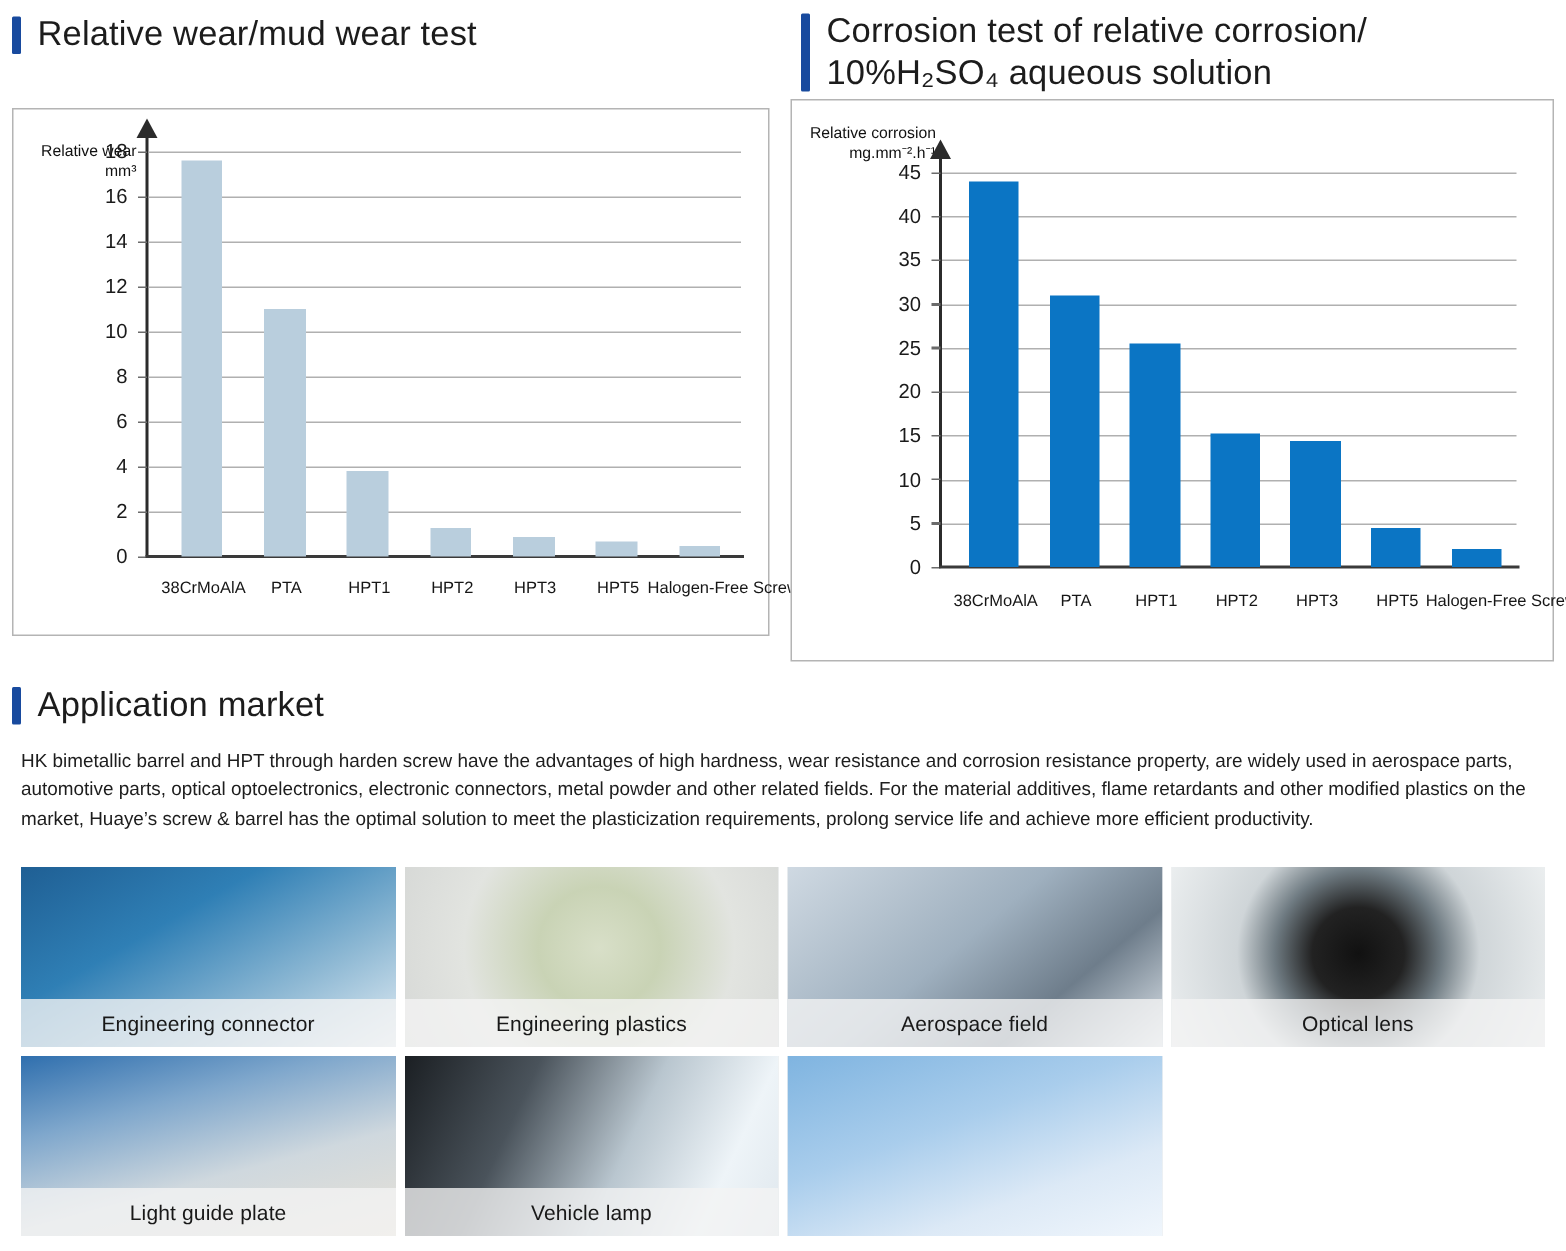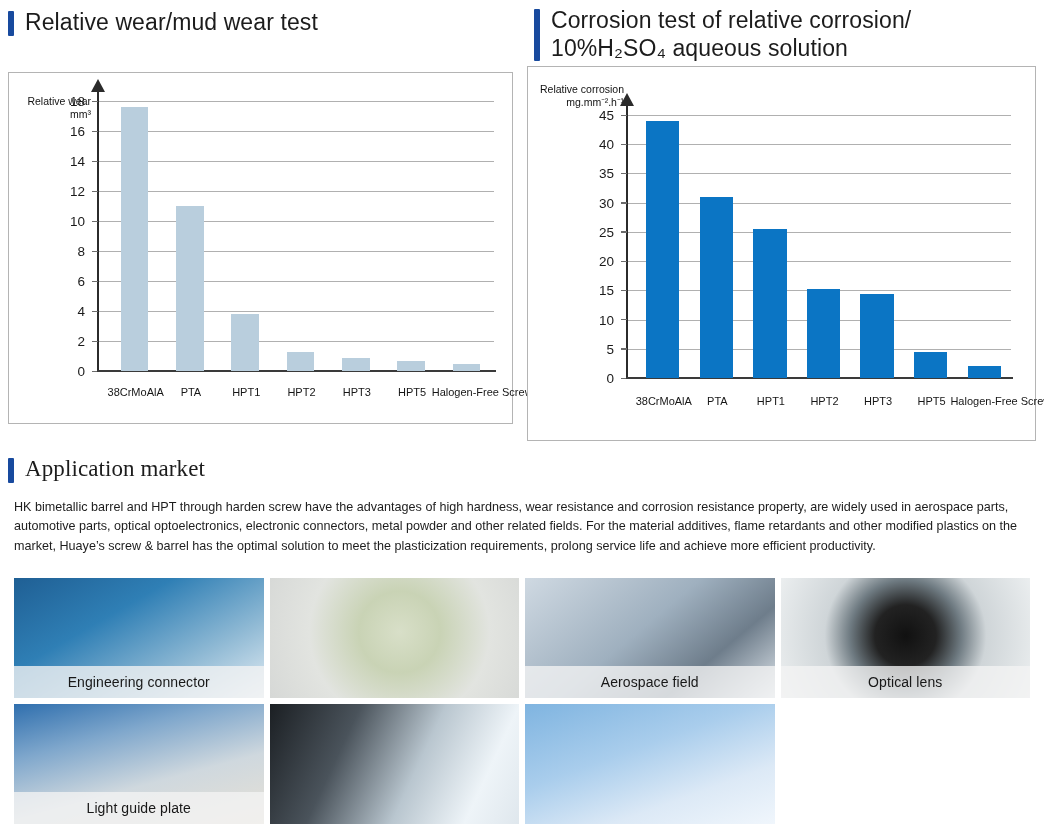--- a/index.html
+++ b/index.html
@@ -59,21 +59,21 @@
     text-align: right; transform: translateY(-50%);
   }
   .ytick-mark { position: absolute; width: 6px; height: 1.4px; background: #6b6b6b; }
   .bar { position: absolute; bottom: 0; }
   .xcat {
     position: absolute; text-align: center; font-size: 11px; color: #161616;
     white-space: nowrap;
   }
 
   
-  #market-heading { position: absolute; left: 8px; top: 455px; font-family: Liberation Serif, serif; }
+  #market-heading { position: absolute; left: 8px; top: 455px; }
   #market-para {
     position: absolute; left: 14px; top: 498px; width: 1018px;
     font-size: 12.6px; line-height: 1.54; color: #1d1d1d; text-align: left;
   }
 
   
   #tiles {
     position: absolute; left: 14px; top: 578px; width: 1016px;
     display: grid; grid-template-columns: repeat(4, 1fr);
     grid-template-rows: 120px 120px; gap: 6px 6px;
@@ -224,34 +224,36 @@
 
   <p id="market-para">HK bimetallic barrel and HPT through harden screw have the advantages of high hardness, wear resistance and corrosion resistance property, are widely used in aerospace parts, automotive parts, optical optoelectronics, electronic connectors, metal powder and other related fields. For the material additives, flame retardants and other modified plastics on the market, Huaye’s screw &amp; barrel has the optimal solution to meet the plasticization requirements, prolong service life and achieve more efficient productivity.</p>
 
   <div id="tiles">
       <div class="tile">
         <div class="art" style="background:linear-gradient(150deg,#1f5f94 0%,#2f7fb5 35%,#8fb9d4 70%,#e3edf4 100%);box-shadow:inset 0 0 0 0 #000;"></div>
         <div class="caption">Engineering connector</div>
       </div>
       <div class="tile">
         <div class="art" style="background:radial-gradient(circle at 52% 45%,#d8dfc8 0%,#c9d3b5 28%,#e2e4e0 62%,#d6d8d6 100%);"></div>
+        <div class="caption">Engineering plastics</div>
       </div>
       <div class="tile">
         <div class="art" style="background:linear-gradient(140deg,#cfd9e2 0%,#9fb0bf 45%,#6e7d8b 72%,#dfe6ec 100%);"></div>
         <div class="caption">Aerospace field</div>
       </div>
       <div class="tile">
         <div class="art" style="background:radial-gradient(circle at 50% 48%,#111 0%,#222 22%,#6f7b82 40%,#cfd5d8 58%,#eceff0 100%);"></div>
         <div class="caption">Optical lens</div>
       </div>
       <div class="tile">
         <div class="art" style="background:linear-gradient(165deg,#2f6fae 0%,#7fa7cc 30%,#cfd8de 62%,#e7e1d6 100%);"></div>
         <div class="caption">Light guide plate</div>
       </div>
       <div class="tile">
         <div class="art" style="background:linear-gradient(115deg,#1b1f23 0%,#4a535b 30%,#b9c6cf 58%,#eef4f8 82%,#dfe7ed 100%);"></div>
+        <div class="caption">Vehicle lamp</div>
       </div>
       <div class="tile">
         <div class="art" style="background:linear-gradient(160deg,#7fb4e0 0%,#a9cdec 40%,#dce9f6 72%,#f0f6fc 100%);"></div>
       </div>
     </div>
 
 </div>
 
 </body></html>

